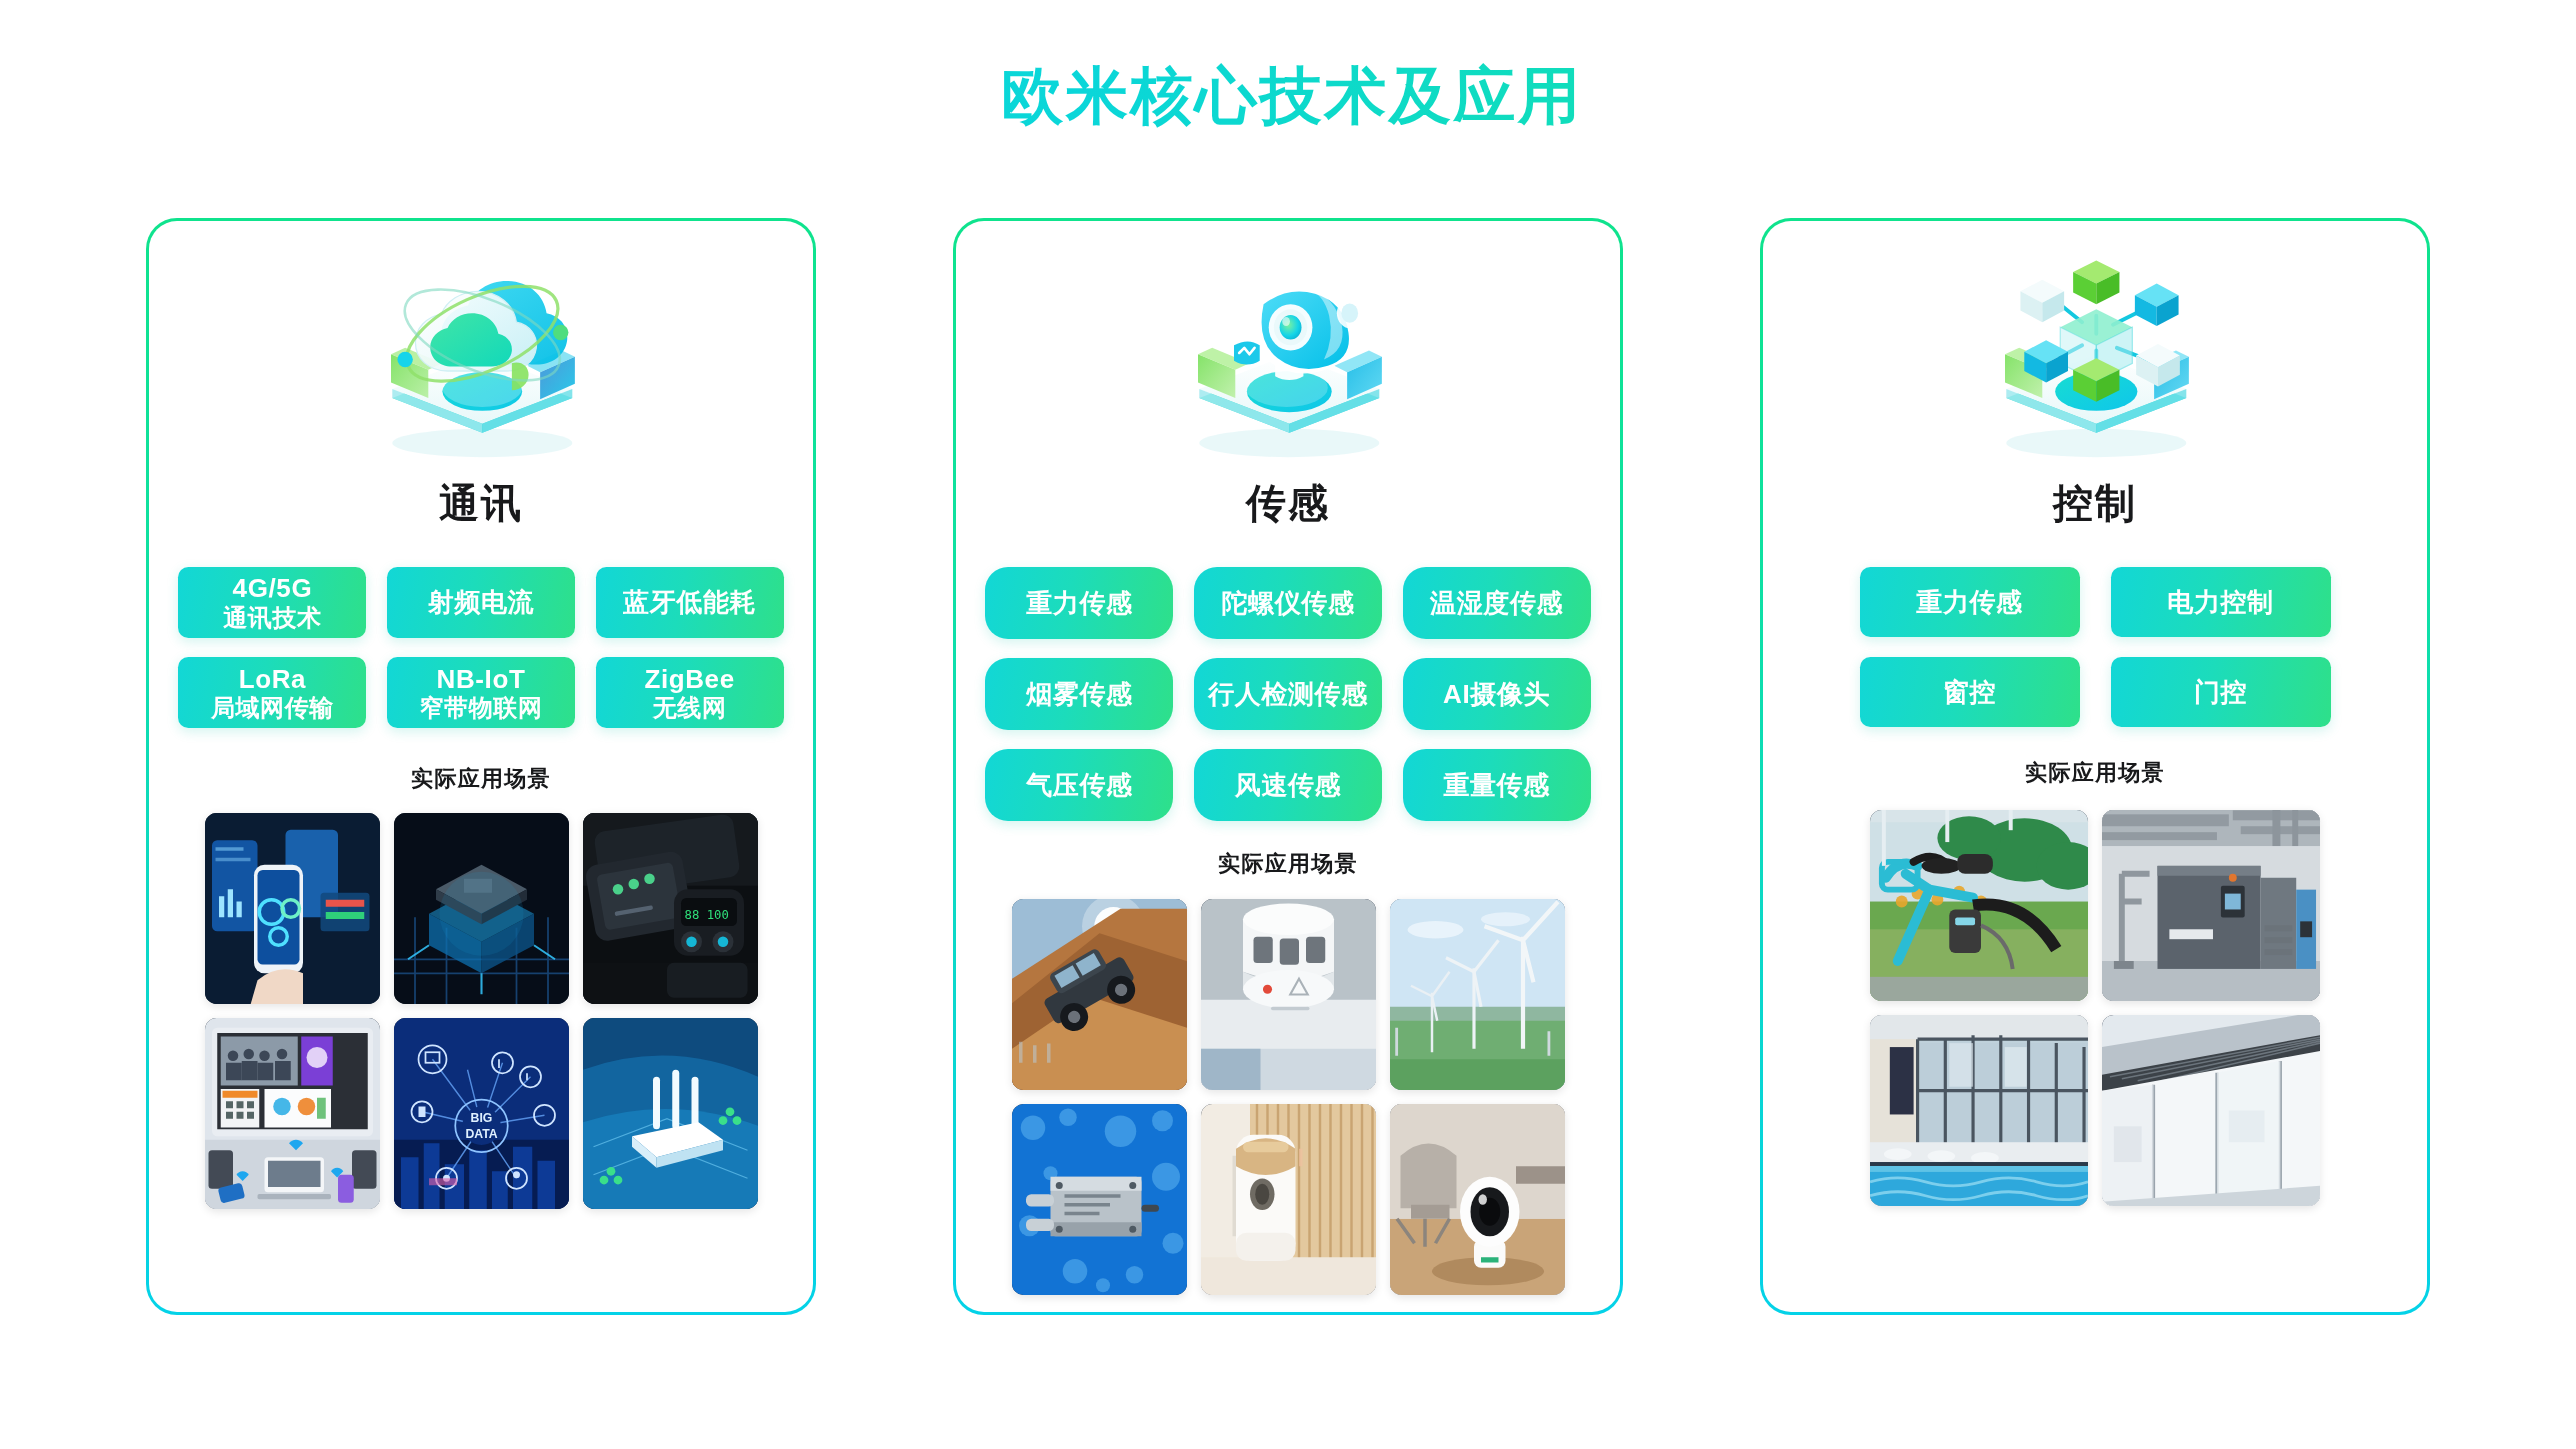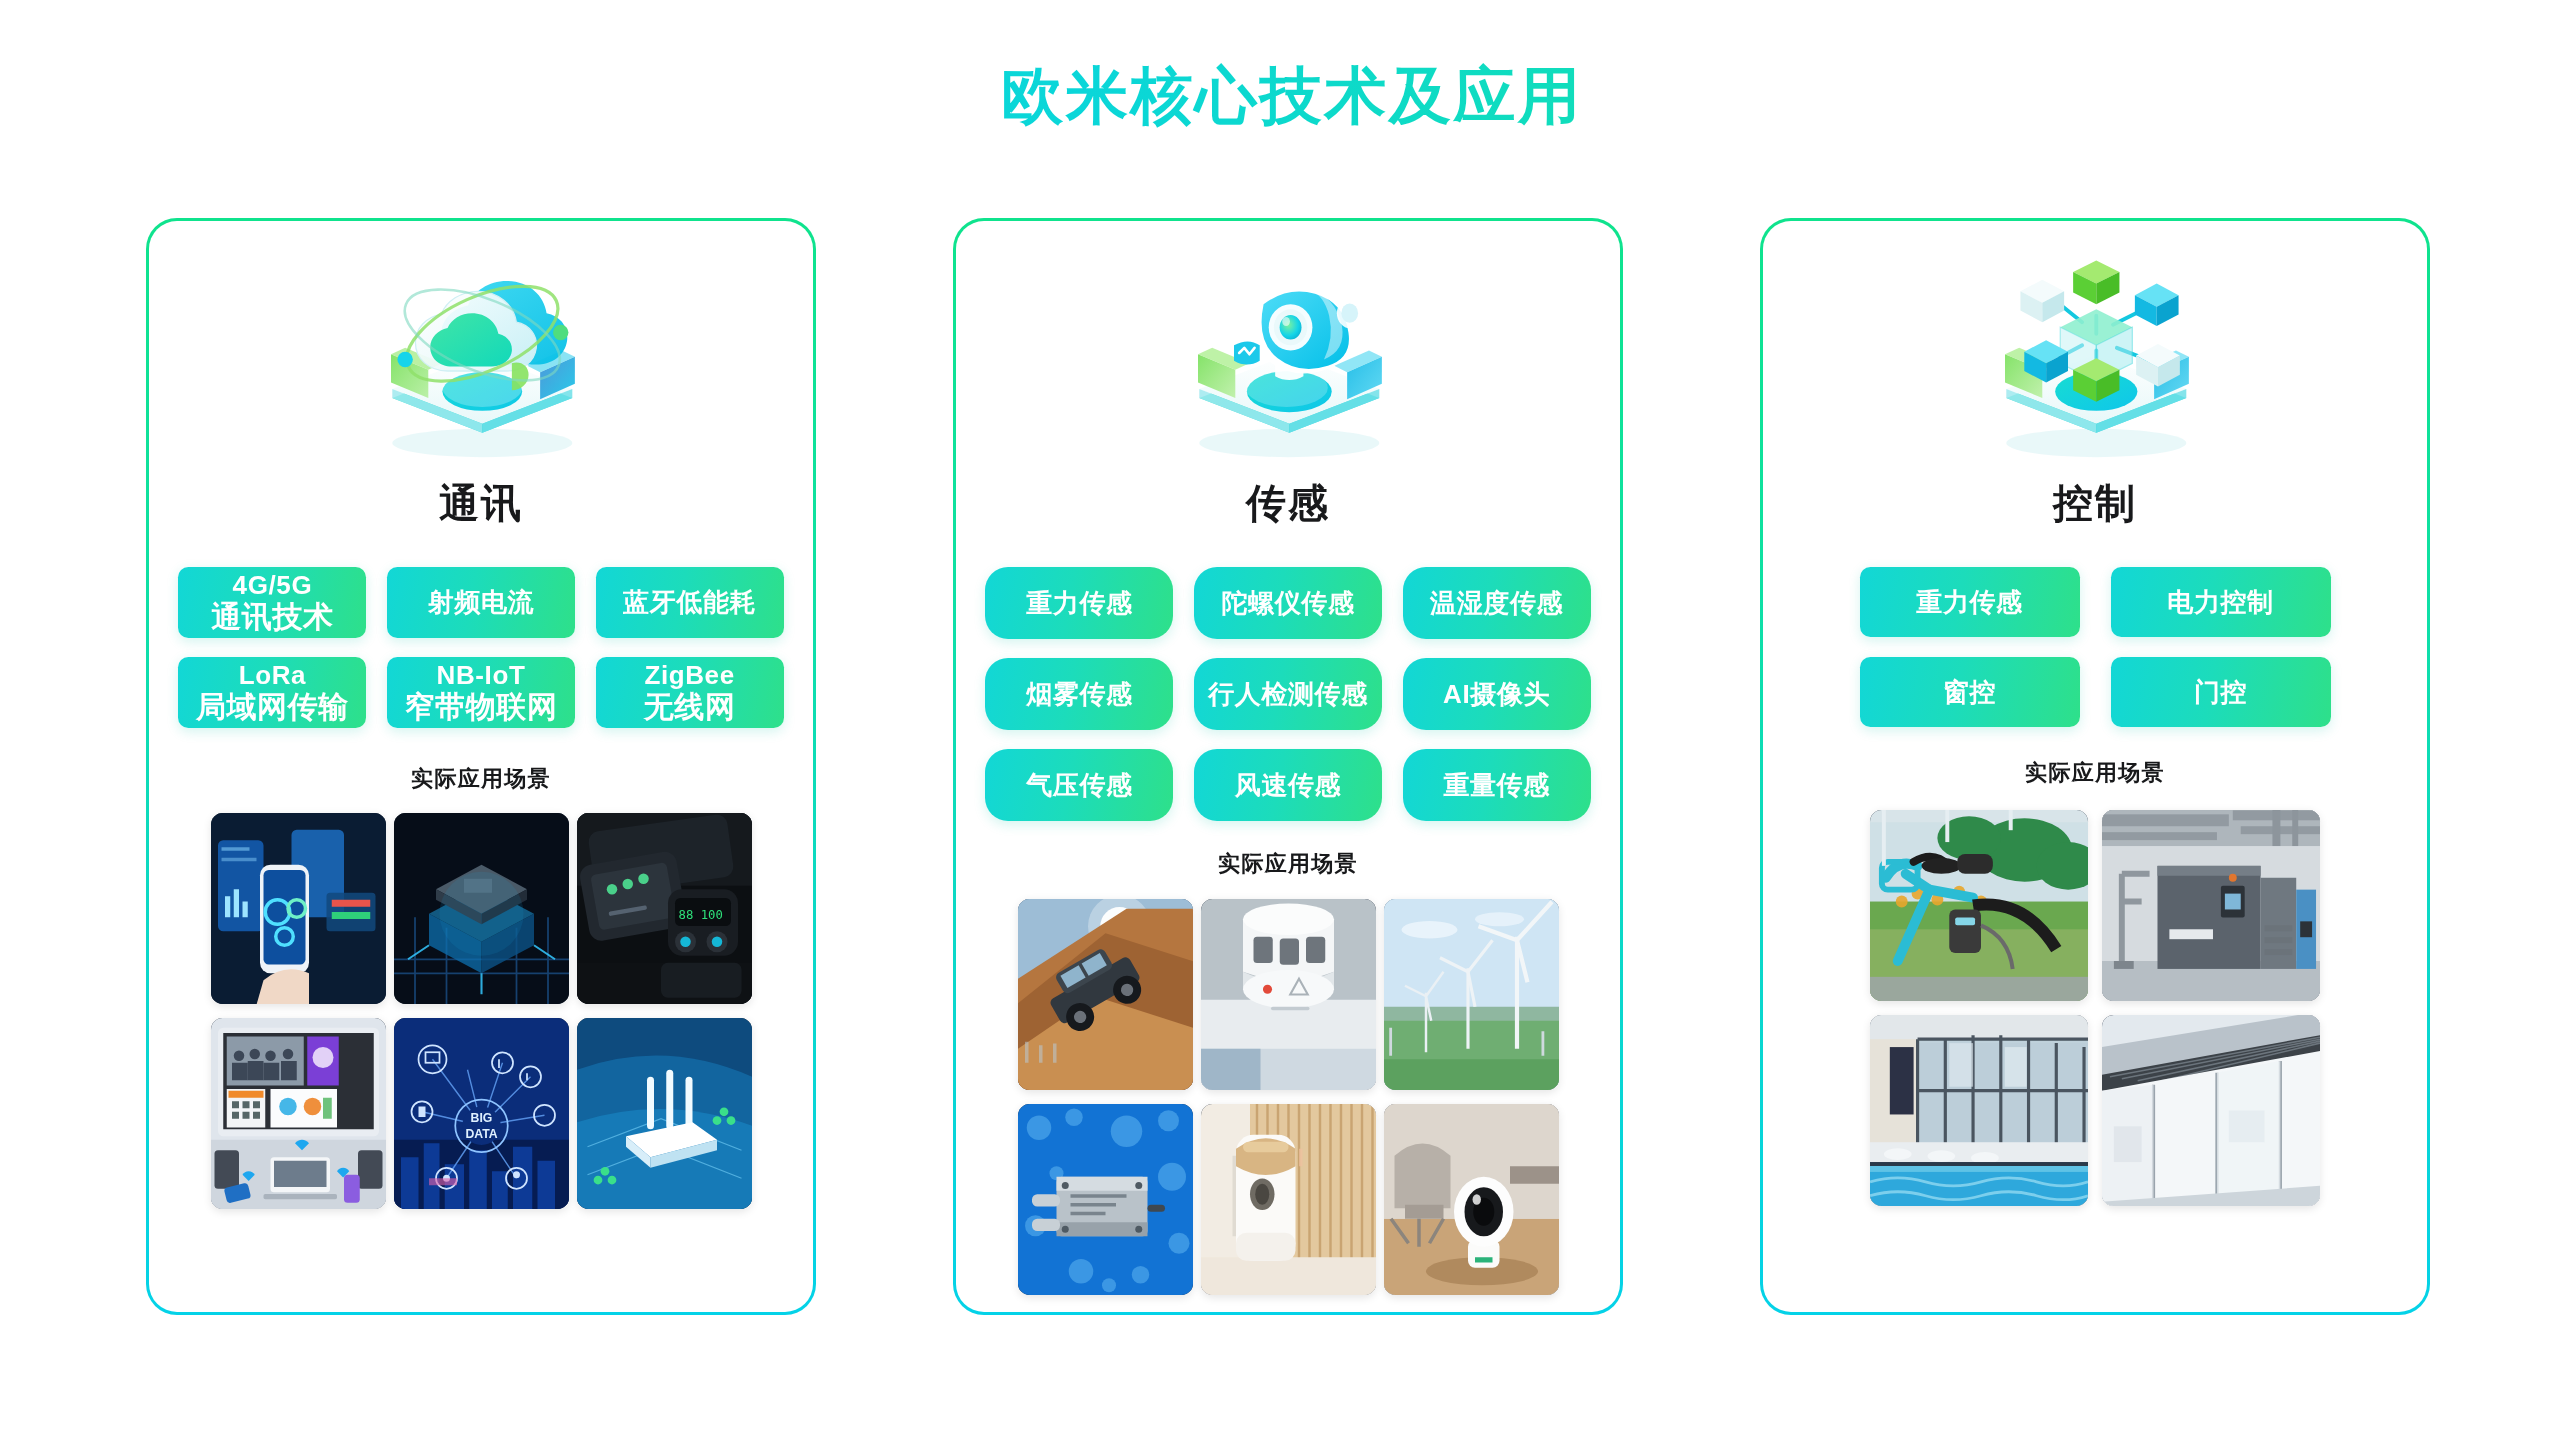--- a/index.html
+++ b/index.html
@@ -102,41 +102,41 @@
     align-items: center;
     justify-content: center;
     box-shadow: 0 3.9px 11.6px rgba(20,200,170,0.18);
     letter-spacing: 0.6px;
     white-space: nowrap;
   }
   .tags.cols3 .tag { height: 71px; }
   .tags.cols3.tall .tag { height: 72px; border-radius: 23px; }
   .tags.cols2 .tag { height: 70px; }
 
-  .tag .l2 { font-size: 30px; }
+  .tag .l2 { font-size: 24px; }
 
   
   .scene-heading {
     text-align: center;
     font-size: 22px;
     font-weight: 700;
     color: #18191b;
     letter-spacing: 1.3px;
   }
 
   
   .photos {
     display: grid;
     justify-content: center;
     margin: 0 auto;
   }
   .photos.g3 {
     grid-template-columns: repeat(3, 175px);
     grid-auto-rows: 191px;
-    gap: 14px 8px;
+    gap: 14px 14px;
     width: 554px;
   }
   .photos.g2 {
     grid-template-columns: repeat(2, 218px);
     grid-auto-rows: 191px;
     gap: 14px 14px;
     width: 450px;
   }
   .photo {
     border-radius: 11.6px;

